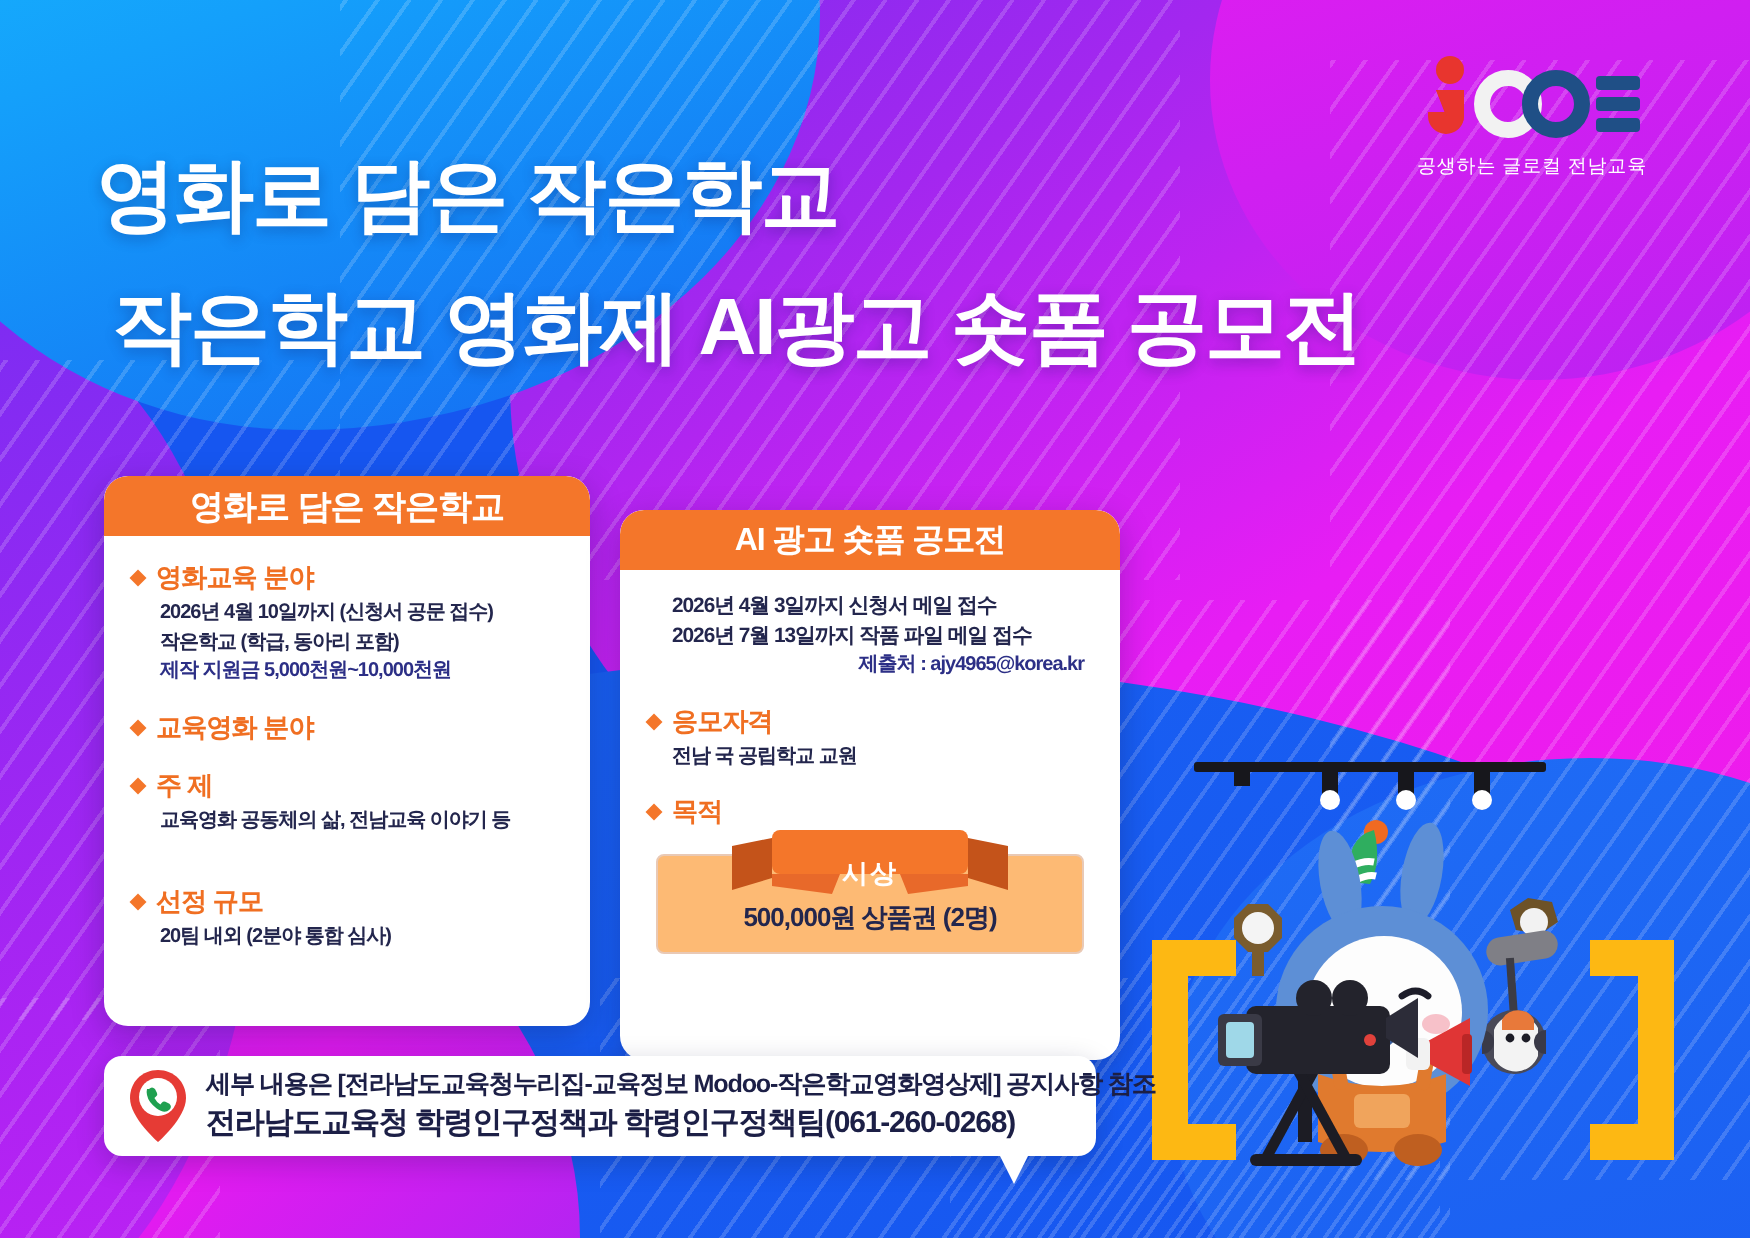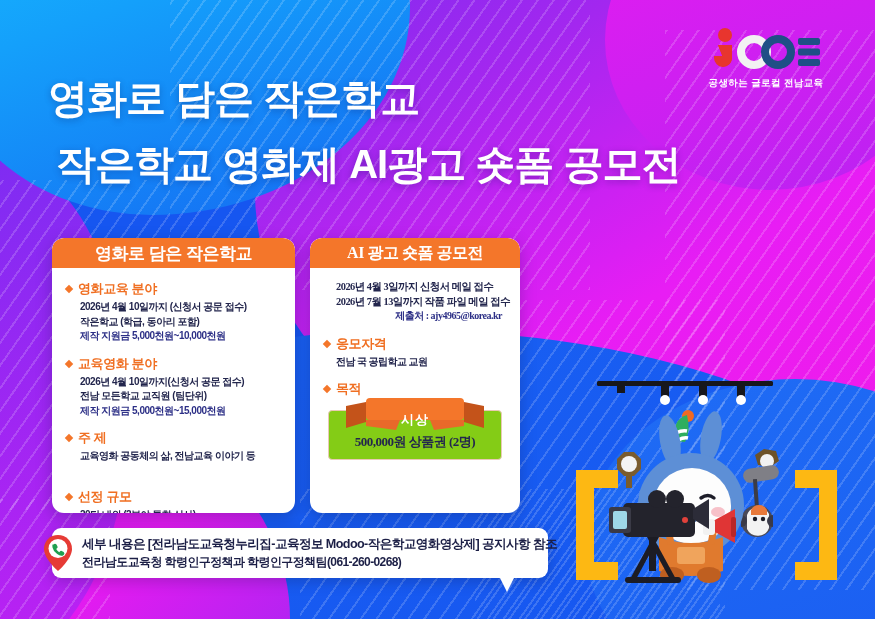--- a/index.html
+++ b/index.html
@@ -82,21 +82,21 @@
     position:absolute;right:24px;top:26px;
     width:170px;text-align:center;
     z-index:6;
   }
   .logo-mark{
     display:flex;align-items:center;justify-content:center;
     height:46px;gap:0px;
   }
   .logo-sub{
     margin-top:5px;
-    font-size:9.5px;font-weight:700;color:#ffffff;
+    font-size:9.5px;font-weight:400;color:#ffffff;
     letter-spacing:.4px;
   }
 
   
   .title-block{position:absolute;left:48px;top:72px;z-index:5;}
   .title-line{
     color:#ffffff;
     font-weight:800;
     letter-spacing:-1px;
     text-shadow:0 2px 7px rgba(10,20,90,.30);
@@ -108,21 +108,21 @@
   
   .card{
     position:absolute;
     background:#ffffff;
     border-radius:12px;
     box-shadow:0 5px 16px rgba(12,16,60,.25);
     z-index:5;
     overflow:hidden;
   }
   .card-left{left:52px;top:238px;width:243px;height:275px;}
-  .card-right{left:310px;top:238px;width:210px;height:275px;font-family:Liberation Serif, serif;}
+  .card-right{left:310px;top:255px;width:250px;height:275px;}
 
   .card-head{
     background:#f4762a;
     color:#ffffff;
     font-weight:800;
     text-align:center;
     letter-spacing:-.5px;
     border-radius:12px 12px 0 0;
     display:flex;align-items:center;justify-content:center;
   }
@@ -162,21 +162,21 @@
   
   .card-right .sec-lines{padding-left:12px;}
 
   
   .award{
     position:relative;
     margin:12px 6px 0 4px;
   }
   .award-box{
     border:1px solid #e9c9b5;
-    background:#84cc16;
+    background:#fdba74;
     border-radius:4px;
     padding:22px 6px 8px 6px;
     text-align:center;
   }
   .award-amount{
     color:#23264d;
     font-size:13px;font-weight:800;
     letter-spacing:-.5px;
   }
   .ribbon{
@@ -198,38 +198,37 @@
   .banner{
     position:absolute;
     left:52px;top:528px;
     width:472px;height:50px;
     background:#ffffff;
     border-radius:9px;
     box-shadow:0 4px 14px rgba(12,16,60,.22);
     display:flex;align-items:center;
     padding:0 12px;
     z-index:6;
-    justify-content:center;
   }
   .banner-tail{
     position:absolute;
     left:498px;top:574px;
     width:0;height:0;
     border-left:9px solid transparent;
     border-right:9px solid transparent;
     border-top:18px solid #ffffff;
     z-index:6;
   }
   .pin{flex:0 0 auto;width:30px;height:38px;margin-right:9px;}
   .banner-text{line-height:1.35;}
   .banner-l1{
     font-size:12.6px;font-weight:800;color:#1c1f46;letter-spacing:-.6px;white-space:nowrap;
   }
   .banner-l2{
-    font-size:12px;font-weight:700;color:#1c1f46;letter-spacing:-.6px;white-space:nowrap;margin-top:1px;
+    font-size:15px;font-weight:700;color:#1c1f46;letter-spacing:-.6px;white-space:nowrap;margin-top:1px;
   }
 
   
   .scene{position:absolute;right:4px;bottom:0;width:320px;height:250px;z-index:4;}
   .bracket{position:absolute;z-index:3;}
   .bracket svg{display:block;}
   .bracket-l{left:572px;top:470px;}
   .bracket-r{right:34px;top:470px;}
 </style>
 </head>
@@ -289,25 +288,20 @@
           <div class="ln">작은학교 (학급, 동아리 포함)</div>
           <div class="ln blue">제작 지원금 5,000천원~10,000천원</div>
         </div>
       </div>
 
       <div class="sec">
         <div class="sec-title">
           <span class="dia"></span>
           <span>교육영화 분야</span>
         </div>
-        <div class="sec-lines">
-          <div class="ln">2026년 4월 10일까지(신청서 공문 접수)</div>
-          <div class="ln">전남 모든학교 교직원 (팀단위)</div>
-          <div class="ln blue">제작 지원금 5,000천원~15,000천원</div>
-        </div>
       </div>
 
       <div class="sec">
         <div class="sec-title">
           <span class="dia"></span>
           <span>주 제</span>
         </div>
         <div class="sec-lines">
           <div class="ln">교육영화 공동체의 삶,  전남교육 이야기 등</div>
         </div>

